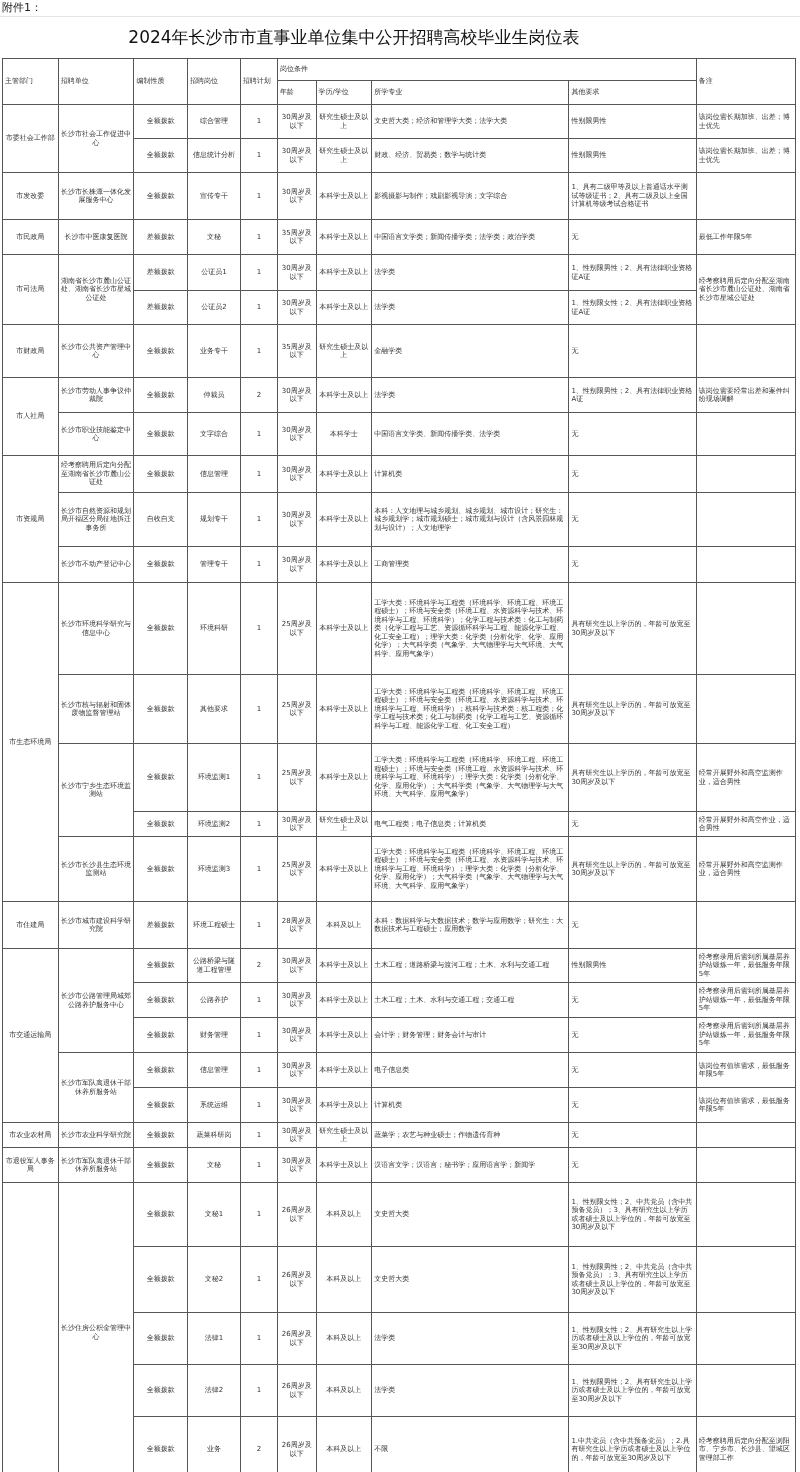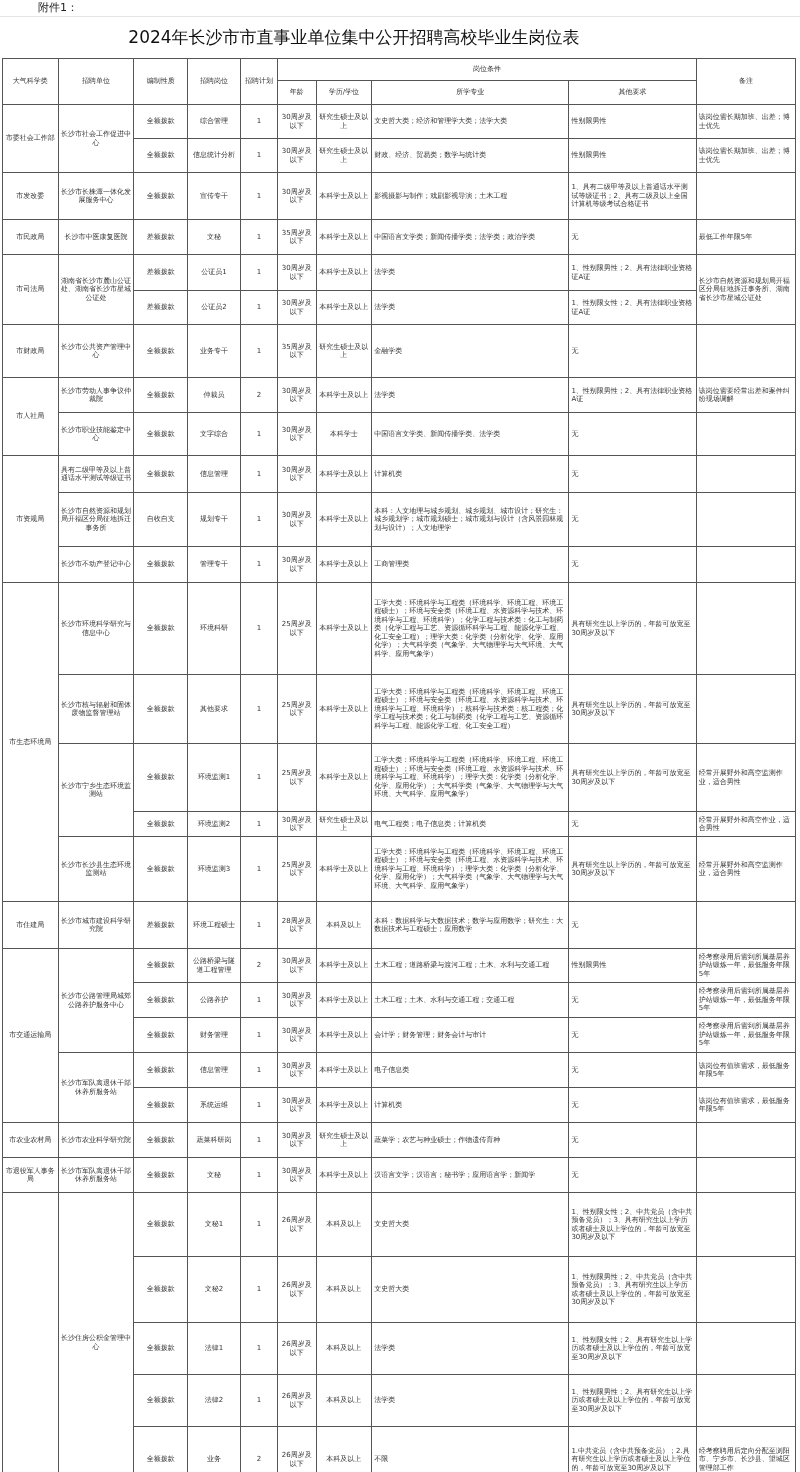--- a/index.html
+++ b/index.html
@@ -1,22 +1,22 @@
 <!DOCTYPE html>
 <html><head>
 <meta charset="utf-8">
 <style>
   html, body { margin:0; padding:0; background:#ffffff; }
   body { width:800px; height:1472px; overflow:hidden; font-family:"DejaVu Sans", sans-serif; color:#222; position:relative; }
-  .attach { position:absolute; left:2px; top:0; height:16px; line-height:16px; font-size:11px; color:#222;margin-left:36px; }
+  .attach { position:absolute; left:2px; top:0; height:16px; line-height:16px; font-size:11px; color:#222; }
   .topline { position:absolute; left:0; right:0; top:16px; border-top:1px solid #e4e4e4; }
   .title { position:absolute; left:0; width:708px; top:22px; height:30px; line-height:30px; text-align:center; font-size:17px; color:#111; }
   table.jobs { position:absolute; left:2px; top:58px; width:794px; border-collapse:collapse; table-layout:fixed; }
   table.jobs td, table.jobs th { border:1px solid #555; font-size:7px; line-height:8.5px; padding:1px 2px; vertical-align:middle; font-weight:normal; color:#333; overflow:hidden; word-break:break-all; }
-  table.jobs th { text-align:center; }
+  table.jobs th { text-align:left; }
   td.c { text-align:center; }
   td.l { text-align:left; }
 </style>
 </head>
 <body>
 
 <div class="attach">附件1：</div>
 <div class="topline"></div>
 <div class="title">2024年长沙市市直事业单位集中公开招聘高校毕业生岗位表</div>
 
@@ -28,21 +28,21 @@
       <col style="width:52px">
       <col style="width:37px">
     <col style="width:38px">
       <col style="width:55px">
       <col style="width:195px">
       <col style="width:126px">
       <col style="width:98px">
   </colgroup>
   <thead>
     <tr style="height:22px">
-      <th rowspan="2">大气科学类</th>
+      <th rowspan="2">主管部门</th>
       <th rowspan="2">招聘单位</th>
       <th rowspan="2">编制性质</th>
       <th rowspan="2">招聘岗位</th>
       <th rowspan="2">招聘计划</th>
       <th colspan="4">岗位条件</th>
       <th rowspan="2">备注</th>
     </tr>
     <tr style="height:24px">
       <th>年龄</th>
       <th>学历/学位</th>
@@ -76,21 +76,21 @@
     </tr>
 
     <tr style="height:47px">
       <td class="c">市发改委</td>
       <td class="c">长沙市长株潭一体化发展服务中心</td>
       <td class="c">全额拨款</td>
       <td class="c">宣传专干</td>
       <td class="c">1</td>
       <td class="c">30周岁及以下</td>
       <td class="c">本科学士及以上</td>
-      <td class="l">影视摄影与制作；戏剧影视导演；土木工程</td>
+      <td class="l">影视摄影与制作；戏剧影视导演；文字综合</td>
       <td class="l">1、具有二级甲等及以上普通话水平测试等级证书；2、具有二级及以上全国计算机等级考试合格证书</td>
       <td class="l"></td>
     </tr>
 
     <tr style="height:35px">
       <td class="c">市民政局</td>
       <td class="c">长沙市中医康复医院</td>
       <td class="c">差额拨款</td>
       <td class="c">文秘</td>
       <td class="c">1</td>
@@ -104,21 +104,21 @@
     <tr style="height:36px">
       <td class="c" rowspan="2">市司法局</td>
       <td class="c" rowspan="2">湖南省长沙市麓山公证处、湖南省长沙市星城公证处</td>
       <td class="c">差额拨款</td>
       <td class="c">公证员1</td>
       <td class="c">1</td>
       <td class="c">30周岁及以下</td>
       <td class="c">本科学士及以上</td>
       <td class="l">法学类</td>
       <td class="l">1、性别限男性；2、具有法律职业资格证A证</td>
-      <td class="l" rowspan="2">长沙市自然资源和规划局开福区分局征地拆迁事务所、湖南省长沙市星城公证处</td>
+      <td class="l" rowspan="2">经考察聘用后定向分配至湖南省长沙市麓山公证处、湖南省长沙市星城公证处</td>
     </tr>
     <tr style="height:34px">
       <td class="c">差额拨款</td>
       <td class="c">公证员2</td>
       <td class="c">1</td>
       <td class="c">30周岁及以下</td>
       <td class="c">本科学士及以上</td>
       <td class="l">法学类</td>
       <td class="l">1、性别限女性；2、具有法律职业资格证A证</td>
     </tr>
@@ -155,21 +155,21 @@
       <td class="c">1</td>
       <td class="c">30周岁及以下</td>
       <td class="c">本科学士</td>
       <td class="l">中国语言文学类、新闻传播学类、法学类</td>
       <td class="l">无</td>
       <td class="l"></td>
     </tr>
 
     <tr style="height:37px">
       <td class="c" rowspan="3">市资规局</td>
-      <td class="c">具有二级甲等及以上普通话水平测试等级证书</td>
+      <td class="c">经考察聘用后定向分配至湖南省长沙市麓山公证处</td>
       <td class="c">全额拨款</td>
       <td class="c">信息管理</td>
       <td class="c">1</td>
       <td class="c">30周岁及以下</td>
       <td class="c">本科学士及以上</td>
       <td class="l">计算机类</td>
       <td class="l">无</td>
       <td class="l"></td>
     </tr>
     <tr style="height:54px">
@@ -311,21 +311,21 @@
       <td class="c">全额拨款</td>
       <td class="c">系统运维</td>
       <td class="c">1</td>
       <td class="c">30周岁及以下</td>
       <td class="c">本科学士及以上</td>
       <td class="l">计算机类</td>
       <td class="l">无</td>
       <td class="l">该岗位有值班需求，最低服务年限5年</td>
     </tr>
 
-    <tr style="height:35px">
+    <tr style="height:25px">
       <td class="c">市农业农村局</td>
       <td class="c">长沙市农业科学研究院</td>
       <td class="c">全额拨款</td>
       <td class="c">蔬菜科研岗</td>
       <td class="c">1</td>
       <td class="c">30周岁及以下</td>
       <td class="c">研究生硕士及以上</td>
       <td class="l">蔬菜学；农艺与种业硕士；作物遗传育种</td>
       <td class="l">无</td>
       <td class="l"></td>

